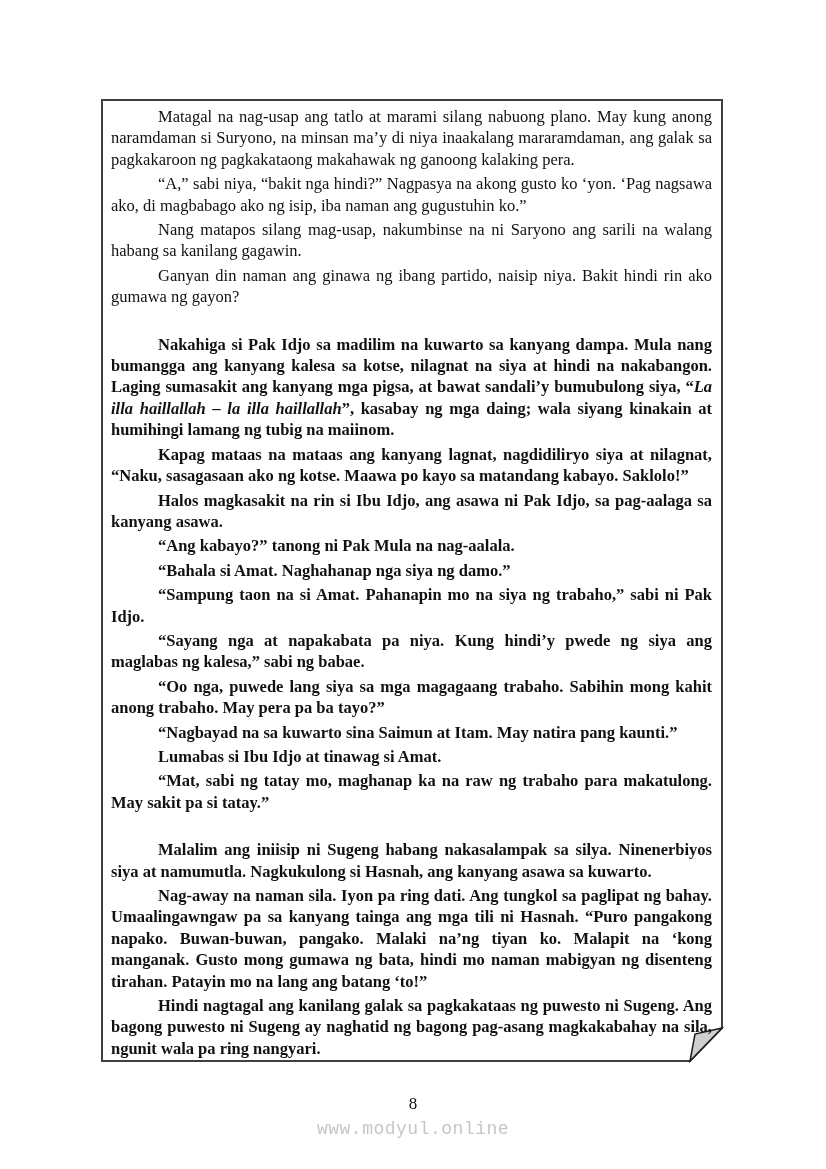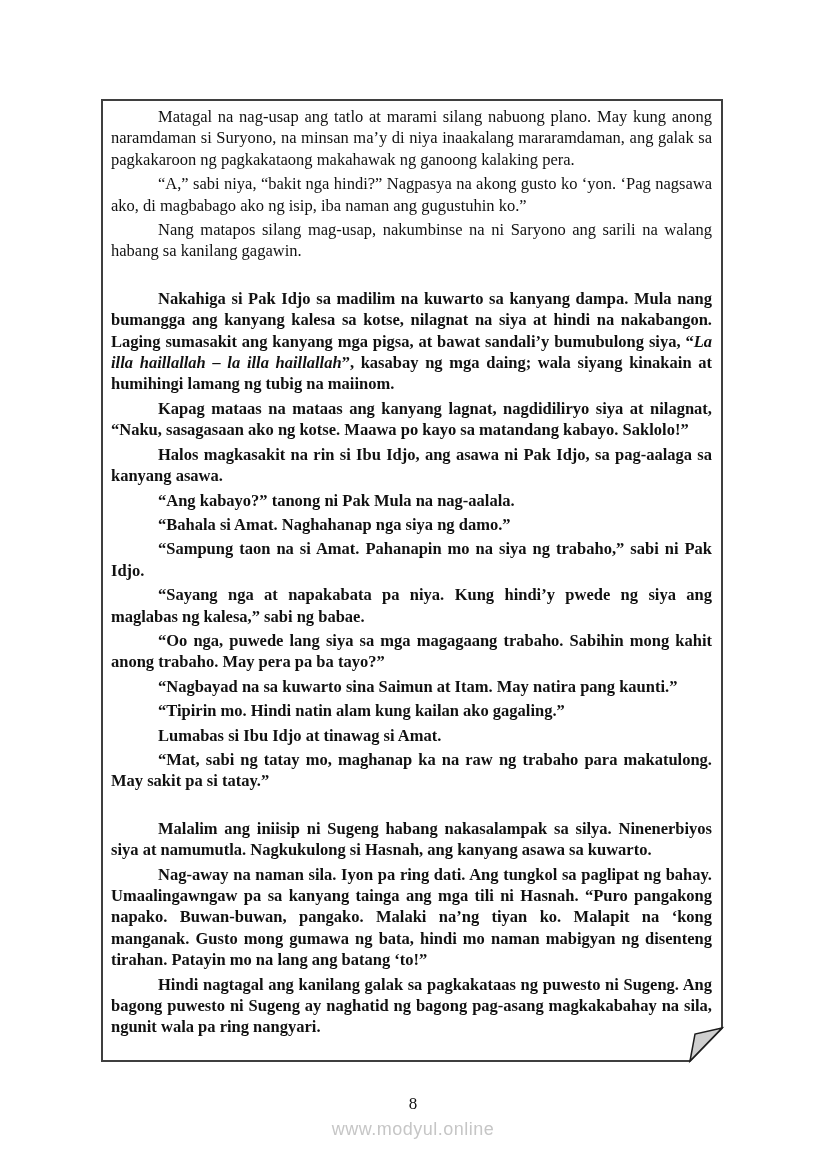--- a/index.html
+++ b/index.html
@@ -47,51 +47,51 @@
     text-align: center;
     font-size: 17px;
     color: #111111;
   }
   .watermark {
     position: absolute;
     left: 0;
     top: 1119px;
     width: 826px;
     text-align: center;
-    font-family: Liberation Sans, sans-serif;
+    font-family: Liberation Mono, monospace;
     font-size: 18px;
     letter-spacing: 0.5px;
     color: var(--watermark-color, #c6c6c6);
   }
 </style>
 </head>
 <body>
 
 <svg class="frame-svg" viewBox="0 0 826 1169" xmlns="http://www.w3.org/2000/svg" aria-hidden="true">
   <path d="M 102 100 L 722 100 L 722 1028 L 690 1061 L 102 1061 Z" fill="none" stroke="#3f3f3f" stroke-width="2"></path>
   <polygon points="722,1028 695,1034 690,1061" fill="#cfcfcf" stroke="#1c1c1c" stroke-width="1.5" stroke-linejoin="miter"></polygon>
 </svg>
 
 <div class="text-block">
     <div class="section">
       <p class="para"><span>Matagal na nag-usap ang tatlo at marami silang nabuong plano. May kung anong naramdaman si Suryono, na minsan ma’y di niya inaakalang mararamdaman, ang galak sa pagkakaroon ng pagkakataong makahawak ng ganoong kalaking pera.</span></p>
       <p class="para"><span>“A,” sabi niya, “bakit nga hindi?” Nagpasya na akong gusto ko ‘yon. ‘Pag nagsawa ako, di magbabago ako ng isip, iba naman ang gugustuhin ko.”</span></p>
       <p class="para"><span>Nang matapos silang mag-usap, nakumbinse na ni Saryono ang sarili na walang habang sa kanilang gagawin.</span></p>
+      <p class="para"><span>Ganyan din naman ang ginawa ng ibang partido, naisip niya. Bakit hindi rin ako gumawa ng gayon?</span></p>
     </div>
     <div class="section section-gap">
       <p class="para"><span>Nakahiga si Pak Idjo sa madilim na kuwarto sa kanyang dampa. Mula nang bumangga ang kanyang kalesa sa kotse, nilagnat na siya at hindi na nakabangon. Laging sumasakit ang kanyang mga pigsa, at bawat sandali’y bumubulong siya, “</span><span class="italic">La illa haillallah – la illa haillallah</span><span>”, kasabay ng mga daing; wala siyang kinakain at humihingi lamang ng tubig na maiinom.</span></p>
       <p class="para"><span>Kapag mataas na mataas ang kanyang lagnat, nagdidiliryo siya at nilagnat, “Naku, sasagasaan ako ng kotse. Maawa po kayo sa matandang kabayo. Saklolo!”</span></p>
       <p class="para"><span>Halos magkasakit na rin si Ibu Idjo, ang asawa ni Pak Idjo, sa pag-aalaga sa kanyang asawa.</span></p>
       <p class="para"><span>“Ang kabayo?” tanong ni Pak Mula na nag-aalala.</span></p>
       <p class="para"><span>“Bahala si Amat. Naghahanap nga siya ng damo.”</span></p>
       <p class="para"><span>“Sampung taon na si Amat. Pahanapin mo na siya ng trabaho,” sabi ni Pak Idjo.</span></p>
       <p class="para"><span>“Sayang nga at napakabata pa niya. Kung hindi’y pwede ng siya ang maglabas ng kalesa,” sabi ng babae.</span></p>
       <p class="para"><span>“Oo nga, puwede lang siya sa mga magagaang trabaho. Sabihin mong kahit anong trabaho. May pera pa ba tayo?”</span></p>
       <p class="para"><span>“Nagbayad na sa kuwarto sina Saimun at Itam. May natira pang kaunti.”</span></p>
-      <p class="para"><span>“Tipirin mo. Hindi natin alam kung kailan ako gagaling.”</span></p>
       <p class="para"><span>Lumabas si Ibu Idjo at tinawag si Amat.</span></p>
       <p class="para"><span>“Mat, sabi ng tatay mo, maghanap ka na raw ng trabaho para makatulong. May sakit pa si tatay.”</span></p>
     </div>
     <div class="section section-gap">
       <p class="para"><span>Malalim ang iniisip ni Sugeng habang nakasalampak sa silya. Ninenerbiyos siya at namumutla. Nagkukulong si Hasnah, ang kanyang asawa sa kuwarto.</span></p>
       <p class="para"><span>Nag-away na naman sila. Iyon pa ring dati. Ang tungkol sa paglipat ng bahay. Umaalingawngaw pa sa kanyang tainga ang mga tili ni Hasnah. “Puro pangakong napako. Buwan-buwan, pangako. Malaki na’ng tiyan ko. Malapit na ‘kong manganak. Gusto mong gumawa ng bata, hindi mo naman mabigyan ng disenteng tirahan. Patayin mo na lang ang batang ‘to!”</span></p>
       <p class="para"><span>Hindi nagtagal ang kanilang galak sa pagkakataas ng puwesto ni Sugeng. Ang bagong puwesto ni Sugeng ay naghatid ng bagong pag-asang magkakabahay na sila, ngunit wala pa ring nangyari.</span></p>
     </div>
   </div>
 

